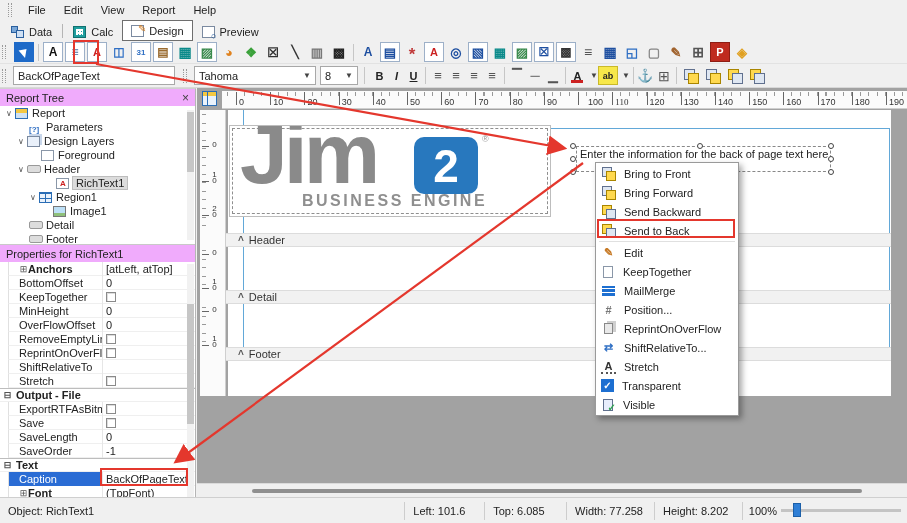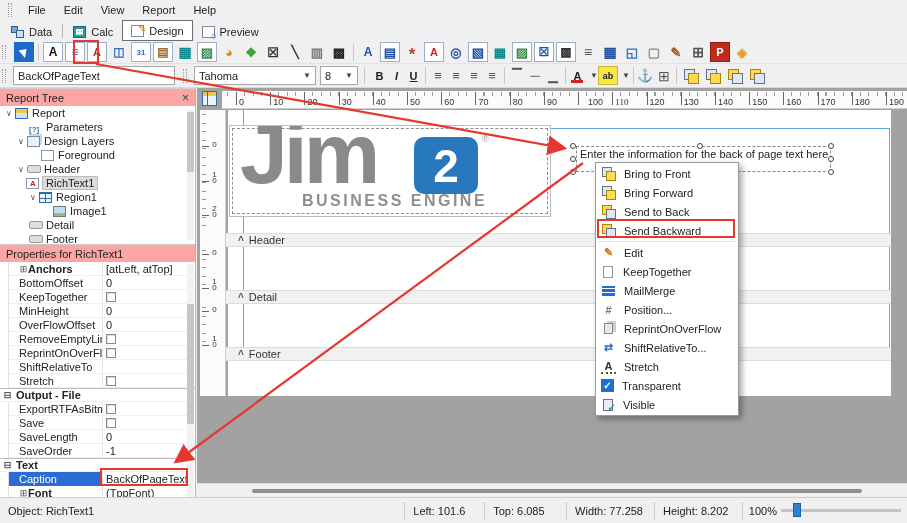--- a/index.html
+++ b/index.html
@@ -76,21 +76,21 @@
 [data-name="highlight-button"]{background:#f7e84a;border:1px solid #c9b92a;font-size:9px;font-weight:bold;width:20px}
 [data-name="anchor-button"]{color:#1e4fa0;font-size:13px}
 [data-name="borders-button"]{color:#555;font-size:14px}
 .lyr{width:20px;height:20px;position:relative;margin:0 1px}
 .lyr::before{content:"";position:absolute;left:3px;top:3px;width:9px;height:9px;background:#dfe7f2;border:1px solid #60708e}
 .lyr::after{content:"";position:absolute;left:7px;top:7px;width:9px;height:9px;background:#ffd94f;border:1px solid #a98500}
 .lyr.back::before{background:#ffd94f;border-color:#a98500}
 .lyr.back::after{background:#dfe7f2;border-color:#60708e}
 
 #leftpanel{left:0;top:88px;width:196px;height:409px;background:#fff;border-right:1px solid #b5b5b5;border-top:1px solid #d0d0d0}
-.panel-hd{height:17px;display:flex;align-items:center;padding:0 6px;background:#fca5a5;color:#222}
+.panel-hd{height:17px;display:flex;align-items:center;padding:0 6px;background:#f0abfc;color:#222}
 .panel-hd .x{margin-left:auto;color:#444;font-size:12px}
 .tree{position:relative;height:139px;overflow:hidden;border-bottom:1px solid #c9c9c9}
 .tnode{height:14px;display:flex;align-items:center}
 .tcaret{width:10px;color:#555;font-size:8px;text-align:center}
 .tri{width:13px;height:11px;margin:0 4px 0 1px;position:relative;flex:none}
 [data-name="report-icon"]{background:linear-gradient(180deg,#f4c842 0 4px,#cfe2f4 4px);border:1px solid #2a6db5}
 [data-name="parameters-icon"]::after{content:"[?]";color:#2f6fc4;font-size:8px;font-weight:bold}
 [data-name="design-layers-icon"]{background:#e9f0fa;border:1px solid #7b8aa0;box-shadow:2px -2px 0 #c8d6ea}
 [data-name="foreground-icon"],[data-name="keeptogether-page-icon"]{background:#fff;border:1px solid #8a97a8}
 .bandic{width:14px;height:8px;background:#ddd;border:1px solid #999;border-radius:2px;margin:0 3px 0 1px;flex:none}
@@ -305,21 +305,21 @@
       </div>
     <div class="tnode" style="padding-left:40px" data-name="tree-node-foreground">
         <span class="tri" data-name="foreground-icon"></span>
         <span data-name="tree-label">Foreground</span>
       </div>
     <div class="tnode" style="padding-left:16px" data-name="tree-node-header">
         <span class="tcaret" data-name="caret-down-icon">∨</span>
         <span class="bandic" data-name="header-band-icon"></span>
         <span data-name="tree-label">Header</span>
       </div>
-    <div class="tnode" style="padding-left:25px" data-name="tree-node-richtext1">
+    <div class="tnode" style="padding-left:55px" data-name="tree-node-richtext1">
         <span class="tri" data-name="richtext-node-icon"></span>
         <span class="tsel" data-name="tree-label-selected">RichText1</span>
       </div>
     <div class="tnode" style="padding-left:28px" data-name="tree-node-region1">
         <span class="tcaret" data-name="caret-down-icon">∨</span>
         <span class="tri" data-name="region-icon"></span>
         <span data-name="tree-label">Region1</span>
       </div>
     <div class="tnode" style="padding-left:52px" data-name="tree-node-image1">
         <span class="tri" data-name="image-node-icon"></span>
@@ -550,27 +550,27 @@
 
 <div id="ctxmenu" class="abs" data-name="context-menu">
   <div class="mi" data-name="menu-item-bring-to-front">
       <span class="mic lyr2" data-name="bring-to-front-icon"></span>
       <span class="lbl" data-name="menu-item-label">Bring to Front</span>
     </div>
   <div class="mi" data-name="menu-item-bring-forward">
       <span class="mic lyr2" data-name="bring-forward-icon"></span>
       <span class="lbl" data-name="menu-item-label">Bring Forward</span>
     </div>
+  <div class="mi" data-name="menu-item-send-backward">
+      <span class="mic lyr2 back" data-name="send-backward-icon"></span>
+      <span class="lbl" data-name="menu-item-label">Send Backward</span>
+    </div>
   <div class="mi" data-name="menu-item-send-to-back">
       <span class="mic lyr2 back" data-name="send-to-back-icon"></span>
       <span class="lbl" data-name="menu-item-label">Send to Back</span>
-    </div>
-  <div class="mi" data-name="menu-item-send-backward">
-      <span class="mic lyr2 back" data-name="send-backward-icon"></span>
-      <span class="lbl" data-name="menu-item-label">Send Backward</span>
     </div>
   <div class="msep" data-name="menu-separator"></div>
   <div class="mi" data-name="menu-item-edit">
       <span class="mic" data-name="edit-icon">✎</span>
       <span class="lbl" data-name="menu-item-label">Edit</span>
     </div>
   <div class="mi" data-name="menu-item-keeptogether">
       <span class="mic" data-name="keeptogether-icon"></span>
       <span class="lbl" data-name="menu-item-label">KeepTogether</span>
     </div>

